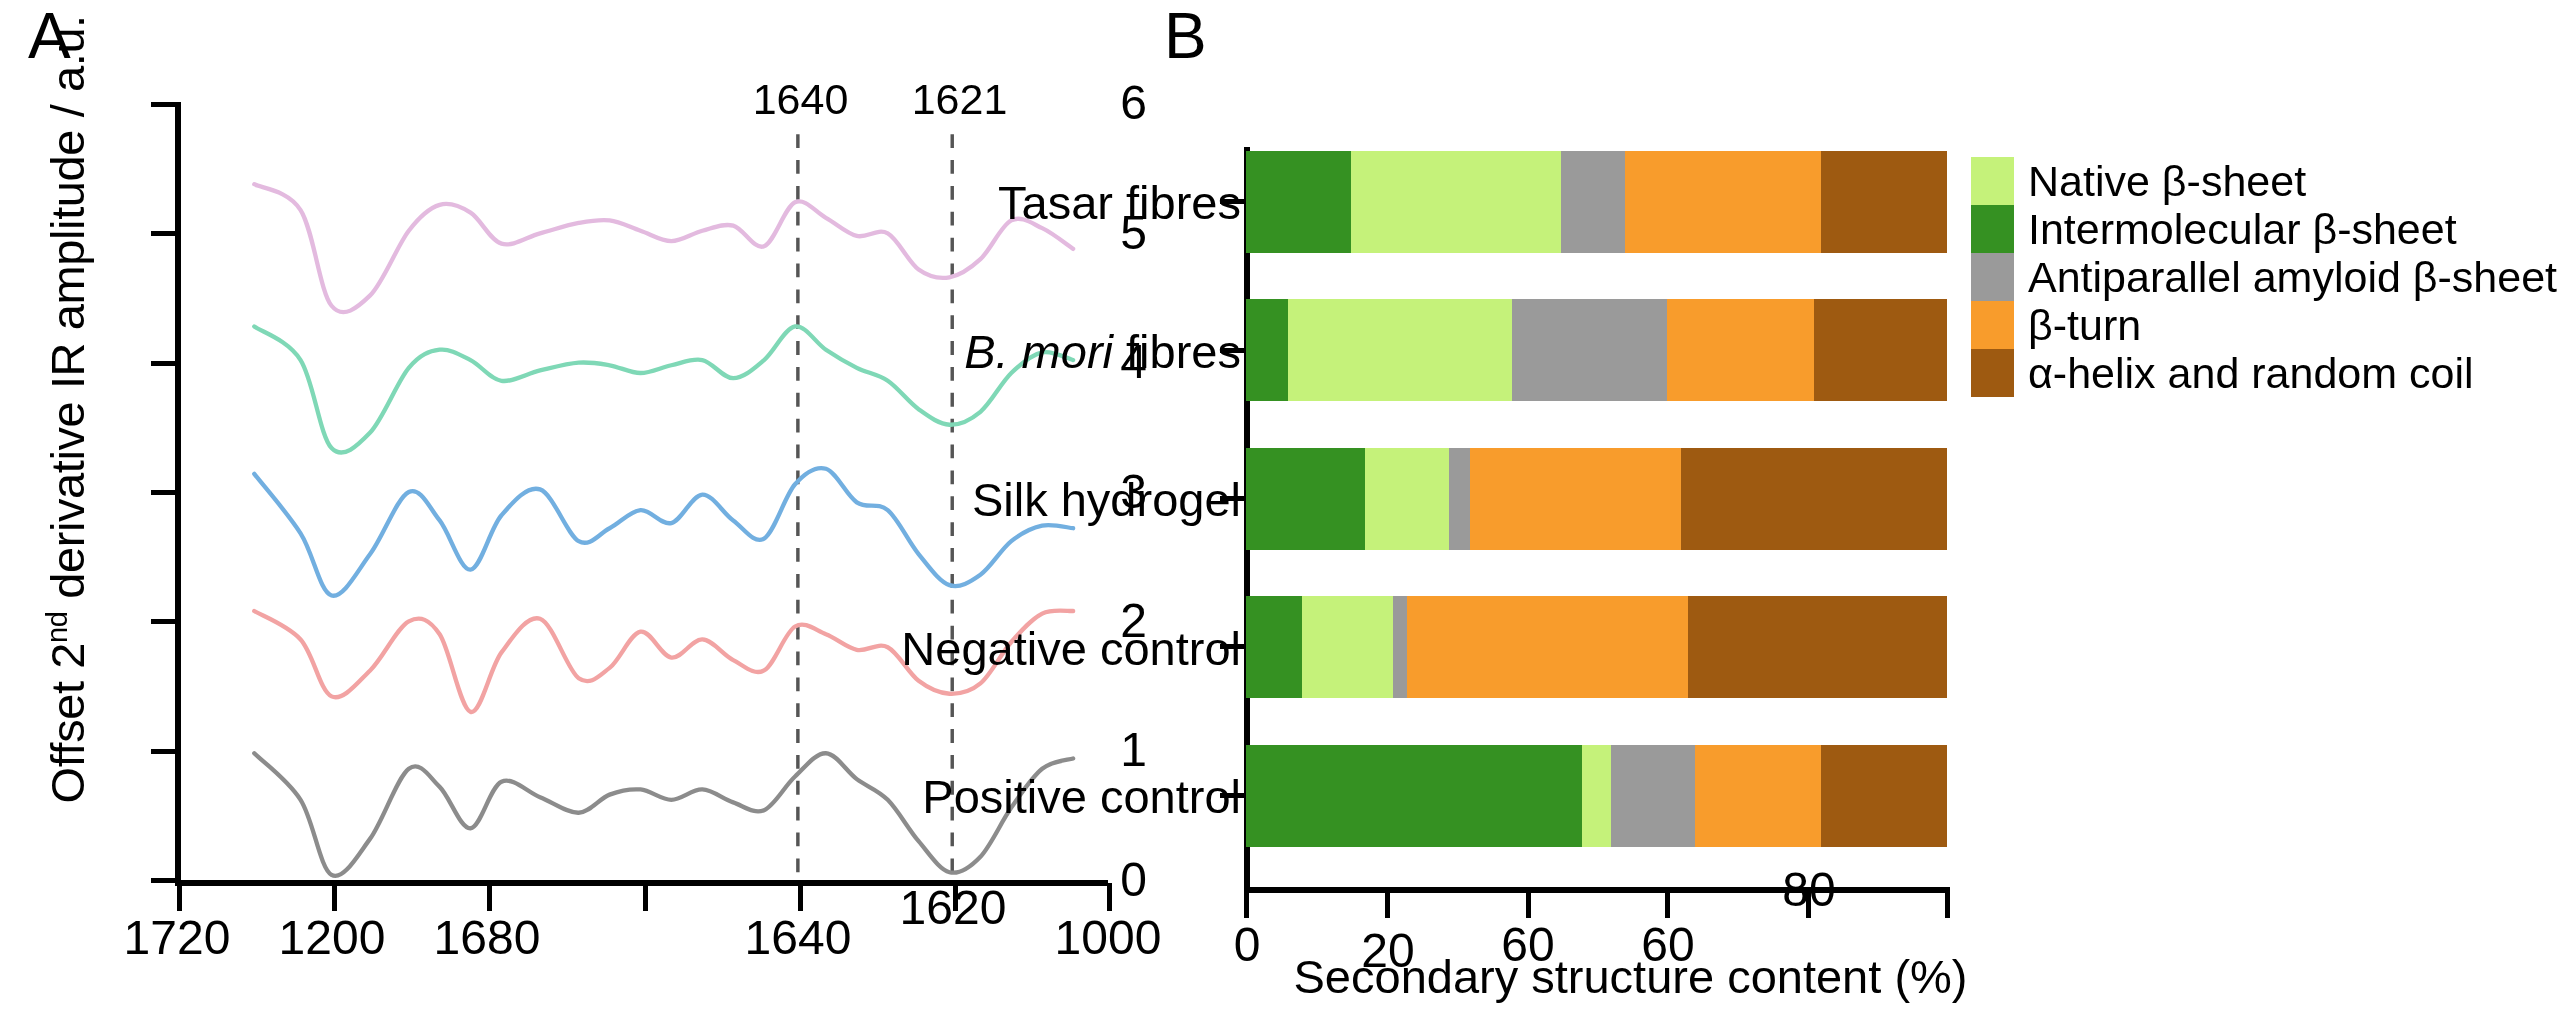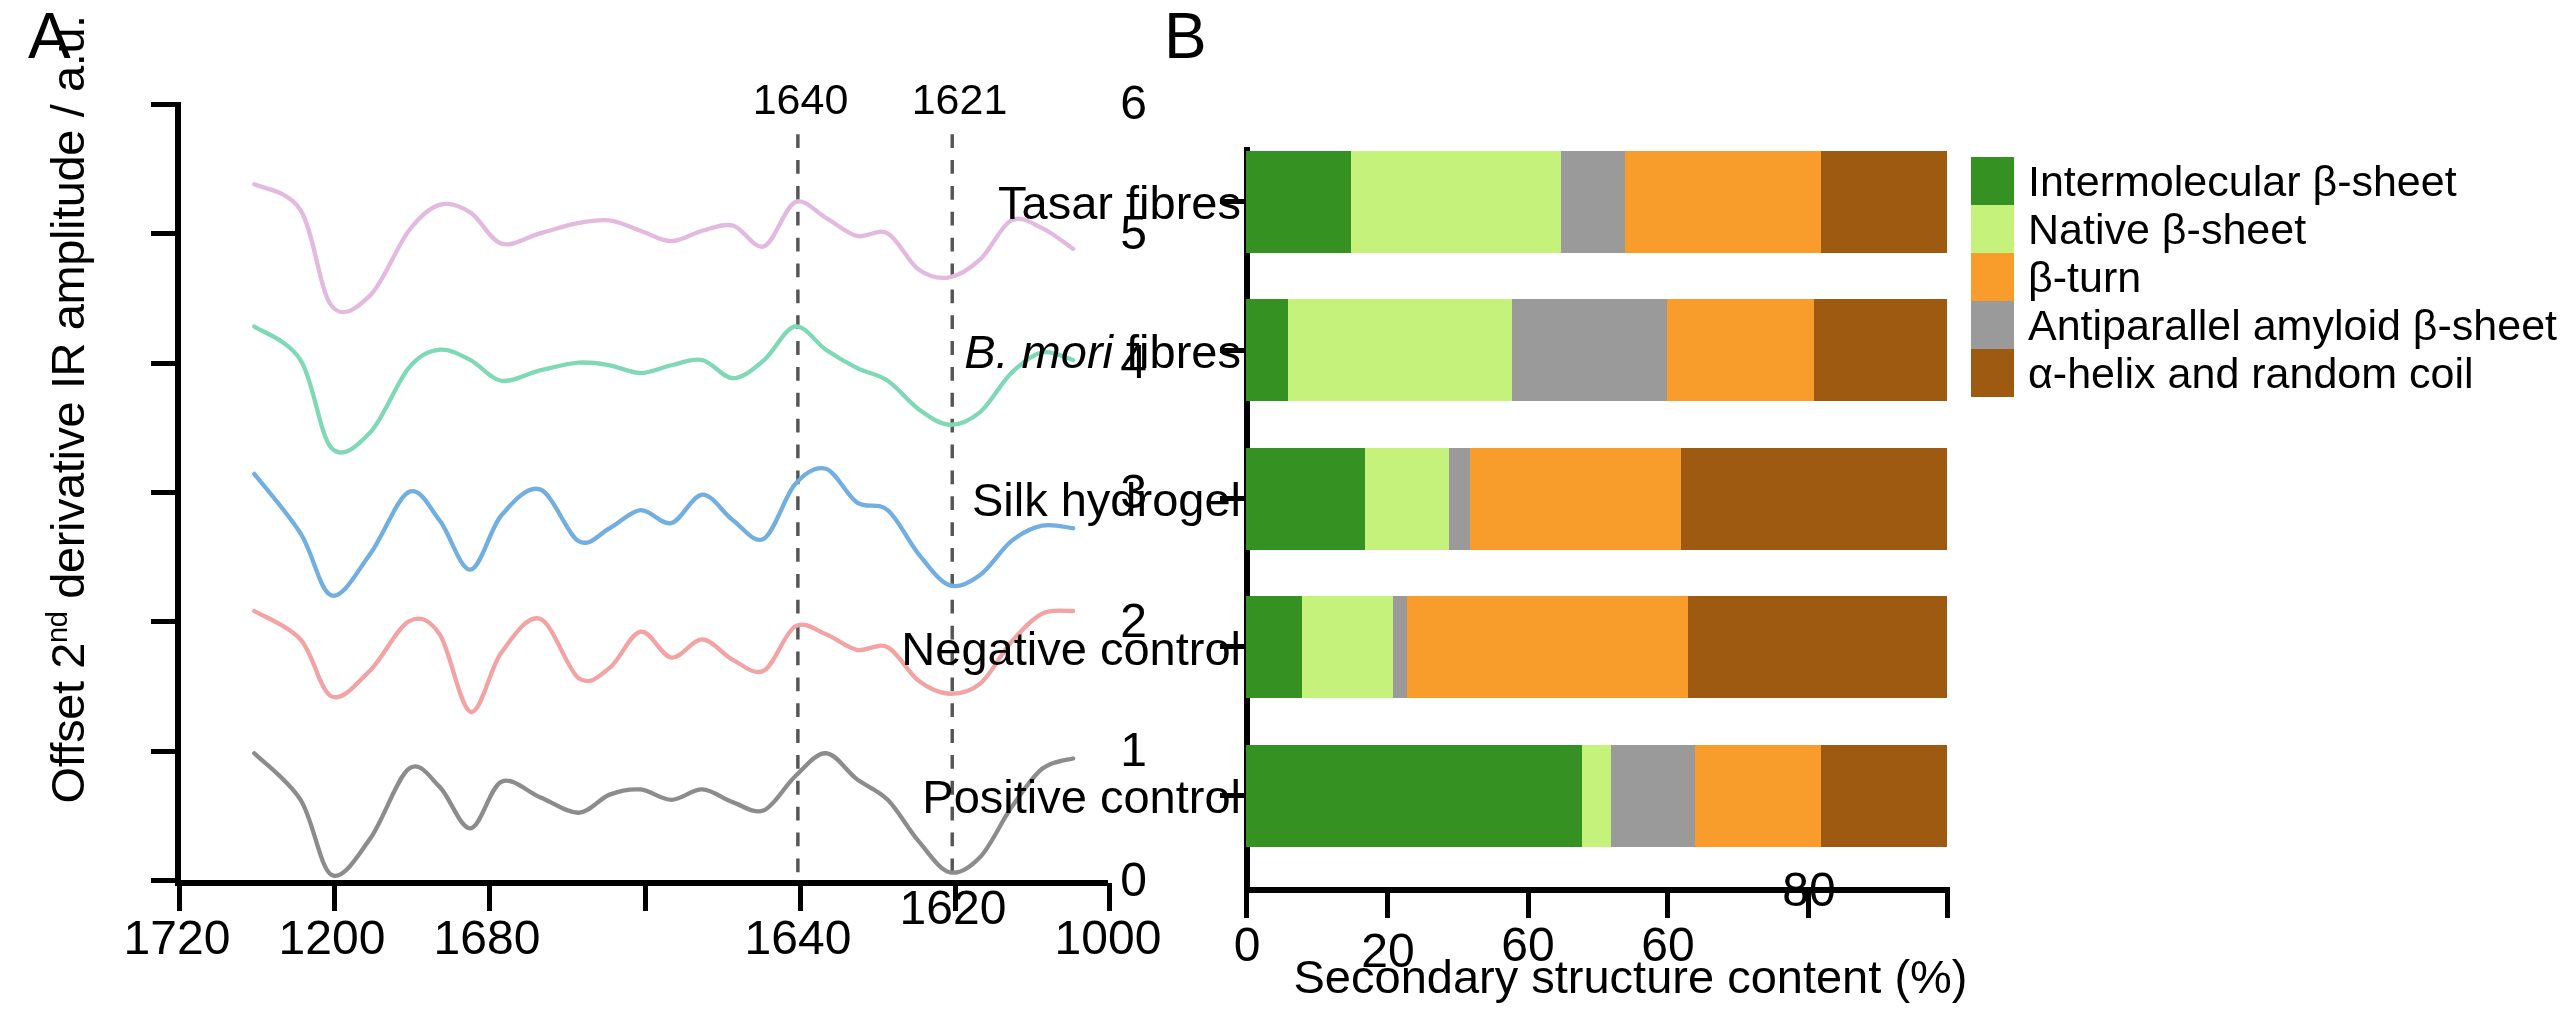--- a/index.html
+++ b/index.html
@@ -168,36 +168,36 @@
           <div class="seg" style="left: 0%; width: 48%; background: rgb(53, 145, 34);"></div>
           <div class="seg" style="left: 48%; width: 4%; background: rgb(197, 242, 122);"></div>
           <div class="seg" style="left: 52%; width: 12%; background: rgb(154, 154, 154);"></div>
           <div class="seg" style="left: 64%; width: 18%; background: rgb(248, 156, 44);"></div>
           <div class="seg" style="left: 82%; width: 18%; background: rgb(158, 90, 17);"></div>
         </div>
       </div>
 
     <div id="b-legend">
         <div class="legend-item">
+          <div class="legend-swatch" style="background: rgb(197, 242, 122);"></div>
+          <div class="legend-text">Native β-sheet</div>
+        </div>
+        <div class="legend-item">
           <div class="legend-swatch" style="background: rgb(53, 145, 34);"></div>
           <div class="legend-text">Intermolecular β-sheet</div>
         </div>
         <div class="legend-item">
-          <div class="legend-swatch" style="background: rgb(197, 242, 122);"></div>
-          <div class="legend-text">Native β-sheet</div>
+          <div class="legend-swatch" style="background: rgb(154, 154, 154);"></div>
+          <div class="legend-text">Antiparallel amyloid β-sheet</div>
         </div>
         <div class="legend-item">
           <div class="legend-swatch" style="background: rgb(248, 156, 44);"></div>
           <div class="legend-text">β-turn</div>
         </div>
         <div class="legend-item">
-          <div class="legend-swatch" style="background: rgb(154, 154, 154);"></div>
-          <div class="legend-text">Antiparallel amyloid β-sheet</div>
-        </div>
-        <div class="legend-item">
           <div class="legend-swatch" style="background: rgb(158, 90, 17);"></div>
           <div class="legend-text">α-helix and random coil</div>
         </div>
       </div>
   </div>
 
 </div>
 
 
 </body></html>

